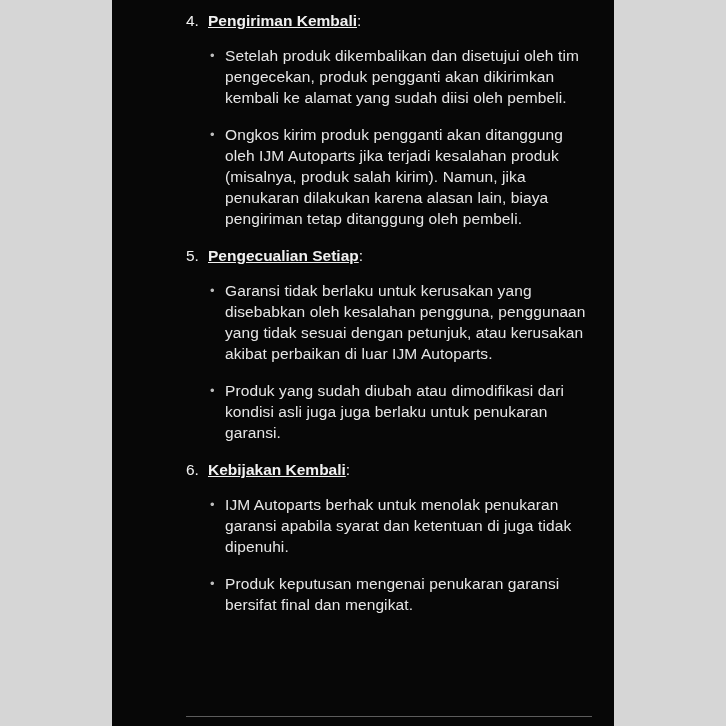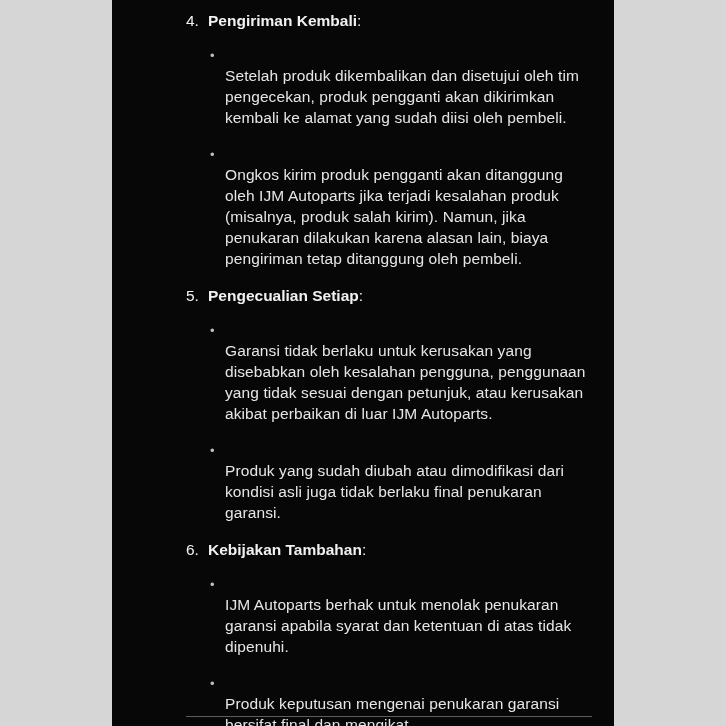--- a/index.html
+++ b/index.html
@@ -35,38 +35,38 @@
     line-height: 21px;
     margin: 0 0 14px 0;
     color: #f1f1f1;
   }
   .heading .num {
     width: 22px;
     flex: 0 0 22px;
     font-weight: 400;
   }
   .heading .title-wrap { flex: 1; }
-  .heading .title-bold { font-weight: 700; }
+  .heading .title-bold { font-weight: 700; text-decoration: underline; }
   .heading .colon { font-weight: 400; }
   .bullet {
     display: flex;
     align-items: flex-start;
     margin: 0 0 16px 24px;
     font-size: 15.5px;
     line-height: 21px;
     color: #e6e6e6;
   }
   .bullet .dot {
     width: 15px;
     flex: 0 0 15px;
     color: #bdbdbd;
     font-size: 13px;
     line-height: 21px;
   }
-  .bullet .btext { flex: 1; letter-spacing: 0.1px; margin-top: 20px; }
+  .bullet .btext { flex: 1; letter-spacing: 0.1px; }
   .divider {
     position: absolute;
     left: 74px;
     right: 22px;
     bottom: 9px;
     height: 1.5px;
     background: #5c5c5c;
   }
 </style>
 </head>
@@ -94,32 +94,32 @@
       <div class="heading">
         <span class="num">5.</span>
         <span class="title-wrap"><span class="title-bold">Pengecualian Setiap</span><span class="colon">:</span></span>
       </div>
       <div class="bullet">
         <span class="dot">•</span>
         <span class="btext">Garansi tidak berlaku untuk kerusakan yang disebabkan oleh kesalahan pengguna, penggunaan yang tidak sesuai dengan petunjuk, atau kerusakan akibat perbaikan di luar IJM Autoparts.</span>
       </div>
       <div class="bullet">
         <span class="dot">•</span>
-        <span class="btext">Produk yang sudah diubah atau dimodifikasi dari kondisi asli juga tidak berlaku final penukaran garansi.</span>
+        <span class="btext">Produk yang sudah diubah atau dimodifikasi dari kondisi asli juga juga berlaku untuk penukaran garansi.</span>
       </div>
     </div>
 
     <div class="section">
       <div class="heading">
         <span class="num">6.</span>
-        <span class="title-wrap"><span class="title-bold">Kebijakan Tambahan</span><span class="colon">:</span></span>
+        <span class="title-wrap"><span class="title-bold">Kebijakan Kembali</span><span class="colon">:</span></span>
       </div>
       <div class="bullet">
         <span class="dot">•</span>
-        <span class="btext">IJM Autoparts berhak untuk menolak penukaran garansi apabila syarat dan ketentuan di atas tidak dipenuhi.</span>
+        <span class="btext">IJM Autoparts berhak untuk menolak penukaran garansi apabila syarat dan ketentuan di juga tidak dipenuhi.</span>
       </div>
       <div class="bullet">
         <span class="dot">•</span>
         <span class="btext">Produk keputusan mengenai penukaran garansi bersifat final dan mengikat.</span>
       </div>
     </div>
 
     <div class="divider"></div>
   </div>
 </div>

